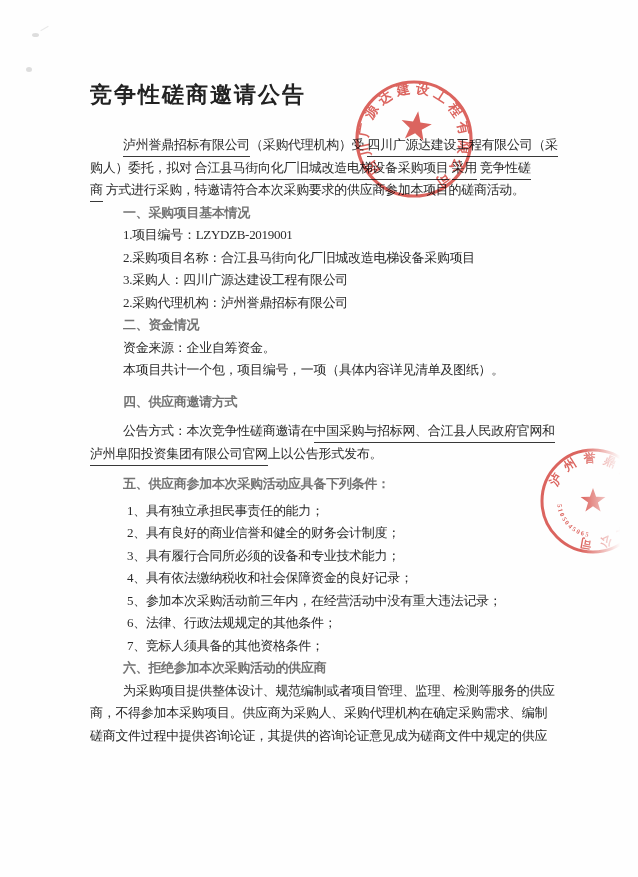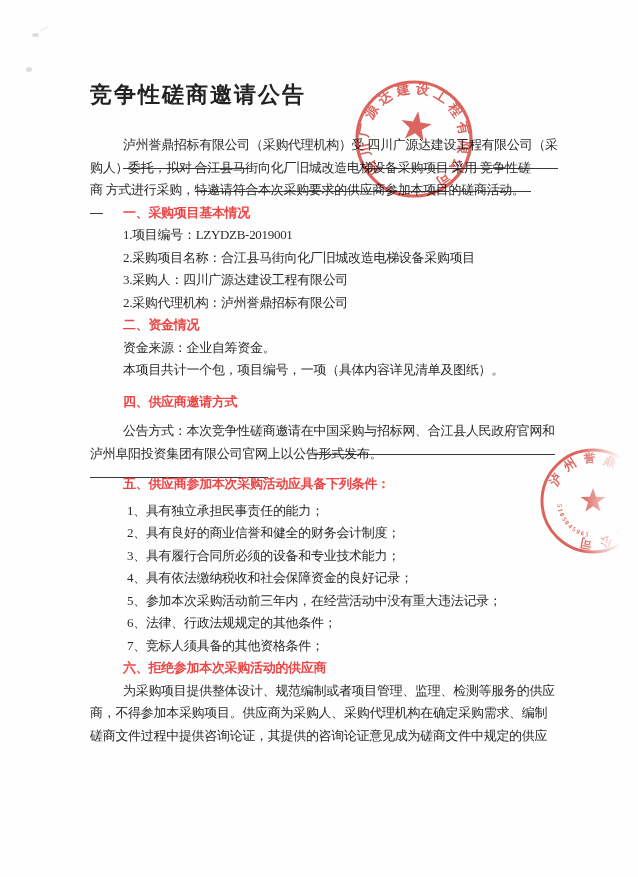--- a/index.html
+++ b/index.html
@@ -10,25 +10,25 @@
   }
   .content{position:absolute;left:90px;top:80px;width:466px;}
   .title{
     text-align:left;font-size:22px;font-weight:bold;letter-spacing:2px;
     height:30px;line-height:30px;margin-bottom:24px;color:#222;
   }
   .line{
     height:22.5px;line-height:22.5px;font-size:13px;letter-spacing:-0.3px;
     white-space:pre;
   }
-  .b{font-weight:bold;color:#ef4444;}
+  .b{font-weight:bold;color:#737373;}
   .ind{padding-left:33px;}
   .ind2{padding-left:37px;}
   .g9{margin-top:9px;}.g8{margin-top:8px;}.g7{margin-top:7px;}.g4{margin-top:4px;}
-  .u{border-bottom:1px solid #383838;padding-bottom:16px;}
+  .u{border-bottom:1px solid #383838;padding-bottom:4px;}
   .stamps{
     position:absolute;left:0;top:0;width:638px;height:877px;
     mix-blend-mode:multiply;opacity:.82;pointer-events:none;
     font-family:"Liberation Serif","DejaVu Serif",serif;
   }
   .speck{position:absolute;background:#b5b5b5;opacity:.45;border-radius:50%;}
   .sp1{left:32px;top:33px;width:7px;height:4px;}
   .sp2{left:26px;top:67px;width:6px;height:5px;}
   .sp3{left:40px;top:28px;width:9px;height:1px;transform:rotate(-30deg);opacity:.3;border-radius:0;}
 </style>

